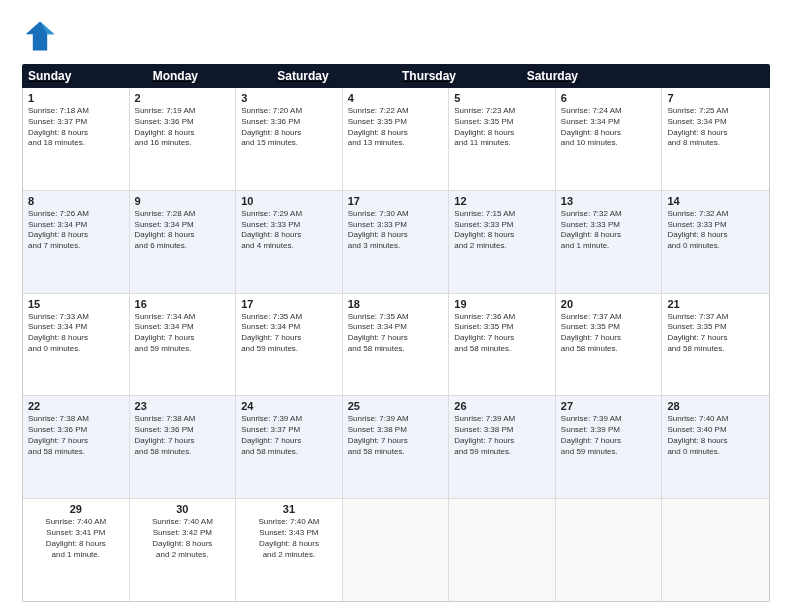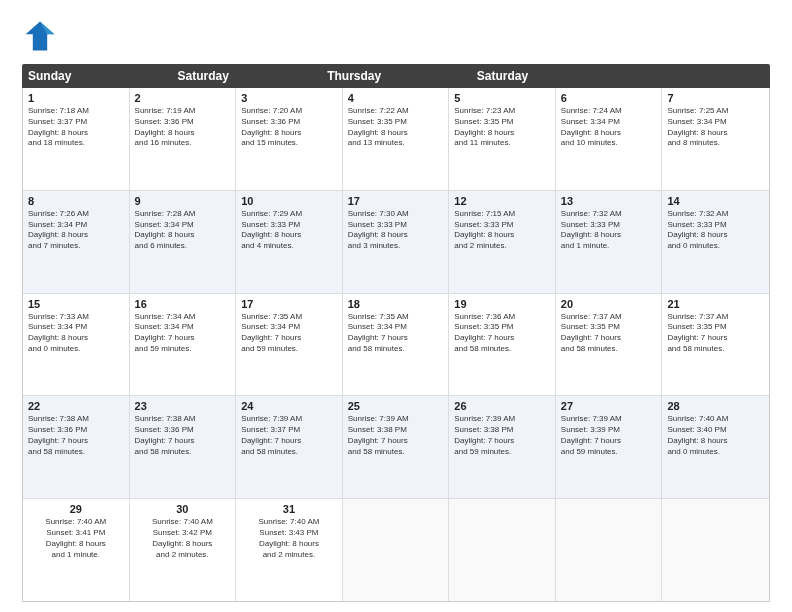--- a/index.html
+++ b/index.html
@@ -56,23 +56,24 @@
       color: #555;
       margin-top: 2px;
     }
     .calendar {
       flex: 1;
       display: flex;
       flex-direction: column;
     }
     .cal-header-row {
       display: grid;
-      grid-template-columns: repeat(5, 1fr);
-      background: #404040;
+      grid-template-columns: repeat(6, 1fr);
+      background: #0f172a;
       border-radius: 2px 2px 0 0;
+      text-decoration: underline;
     }
     .cal-header-cell {
       color: #fff;
       font-size: 12px;
       font-weight: bold;
       padding: 5px 6px;
       text-align: left;
     }
     .cal-body {
       flex: 1;
@@ -140,20 +141,21 @@
     </div>
     <div class="title-block">
       <div class="month-title"></div>
       <div class="subtitle"></div>
     </div>
   </div>
 
   <div class="calendar">
     <div class="cal-header-row">
     <div class="cal-header-cell">Sunday</div>
+        <div class="cal-header-cell">Monday</div>
         <div class="cal-header-cell">Saturday</div>
         <div class="cal-header-cell">Thursday</div>
         <div class="cal-header-cell">Saturday</div>
       </div>
     <div class="cal-body">
     <div class="cal-row">
           <div class="cal-cell">
             <span class="day-num">1</span>
             <span class="cell-line">Sunrise: 7:18 AM</span>
             <span class="cell-line">Sunset: 3:37 PM</span>

